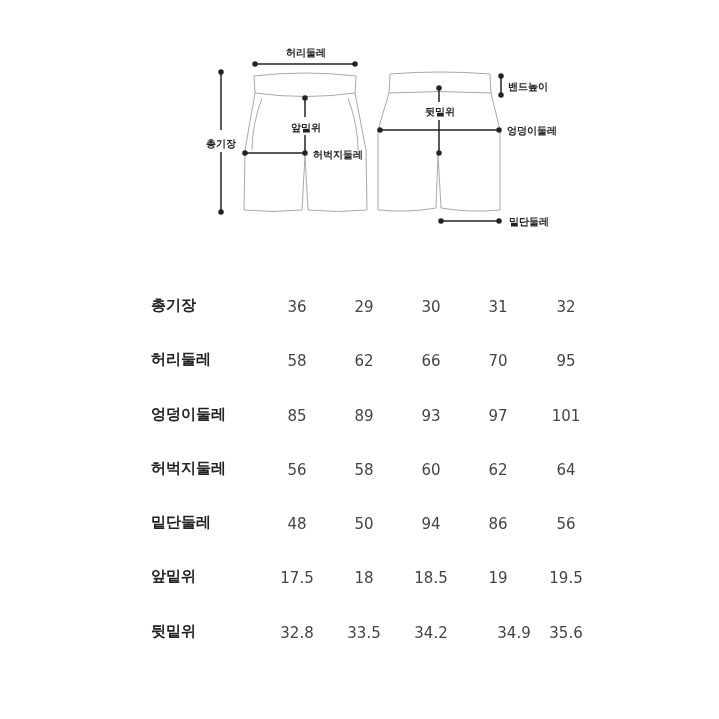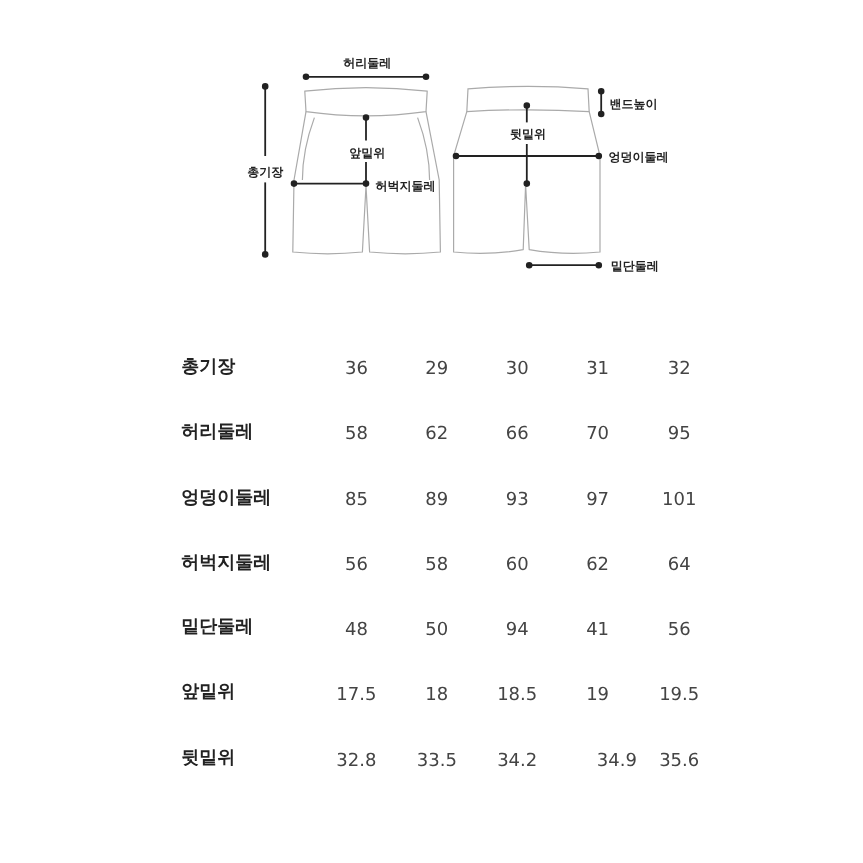--- a/index.html
+++ b/index.html
@@ -109,21 +109,21 @@
     <span class="rval" style="left:237px">58</span>
     <span class="rval" style="left:304px">60</span>
     <span class="rval" style="left:371px">62</span>
     <span class="rval" style="left:439px">64</span>
   </div>
   <div class="row">
     <span class="rlabel">밑단둘레</span>
     <span class="rval" style="left:170px">48</span>
     <span class="rval" style="left:237px">50</span>
     <span class="rval" style="left:304px">94</span>
-    <span class="rval" style="left:371px">41</span>
+    <span class="rval" style="left:371px">86</span>
     <span class="rval" style="left:439px">56</span>
   </div>
   <div class="row">
     <span class="rlabel">앞밑위</span>
     <span class="rval" style="left:170px">17.5</span>
     <span class="rval" style="left:237px">18</span>
     <span class="rval" style="left:304px">18.5</span>
     <span class="rval" style="left:371px">19</span>
     <span class="rval" style="left:439px">19.5</span>
   </div>

